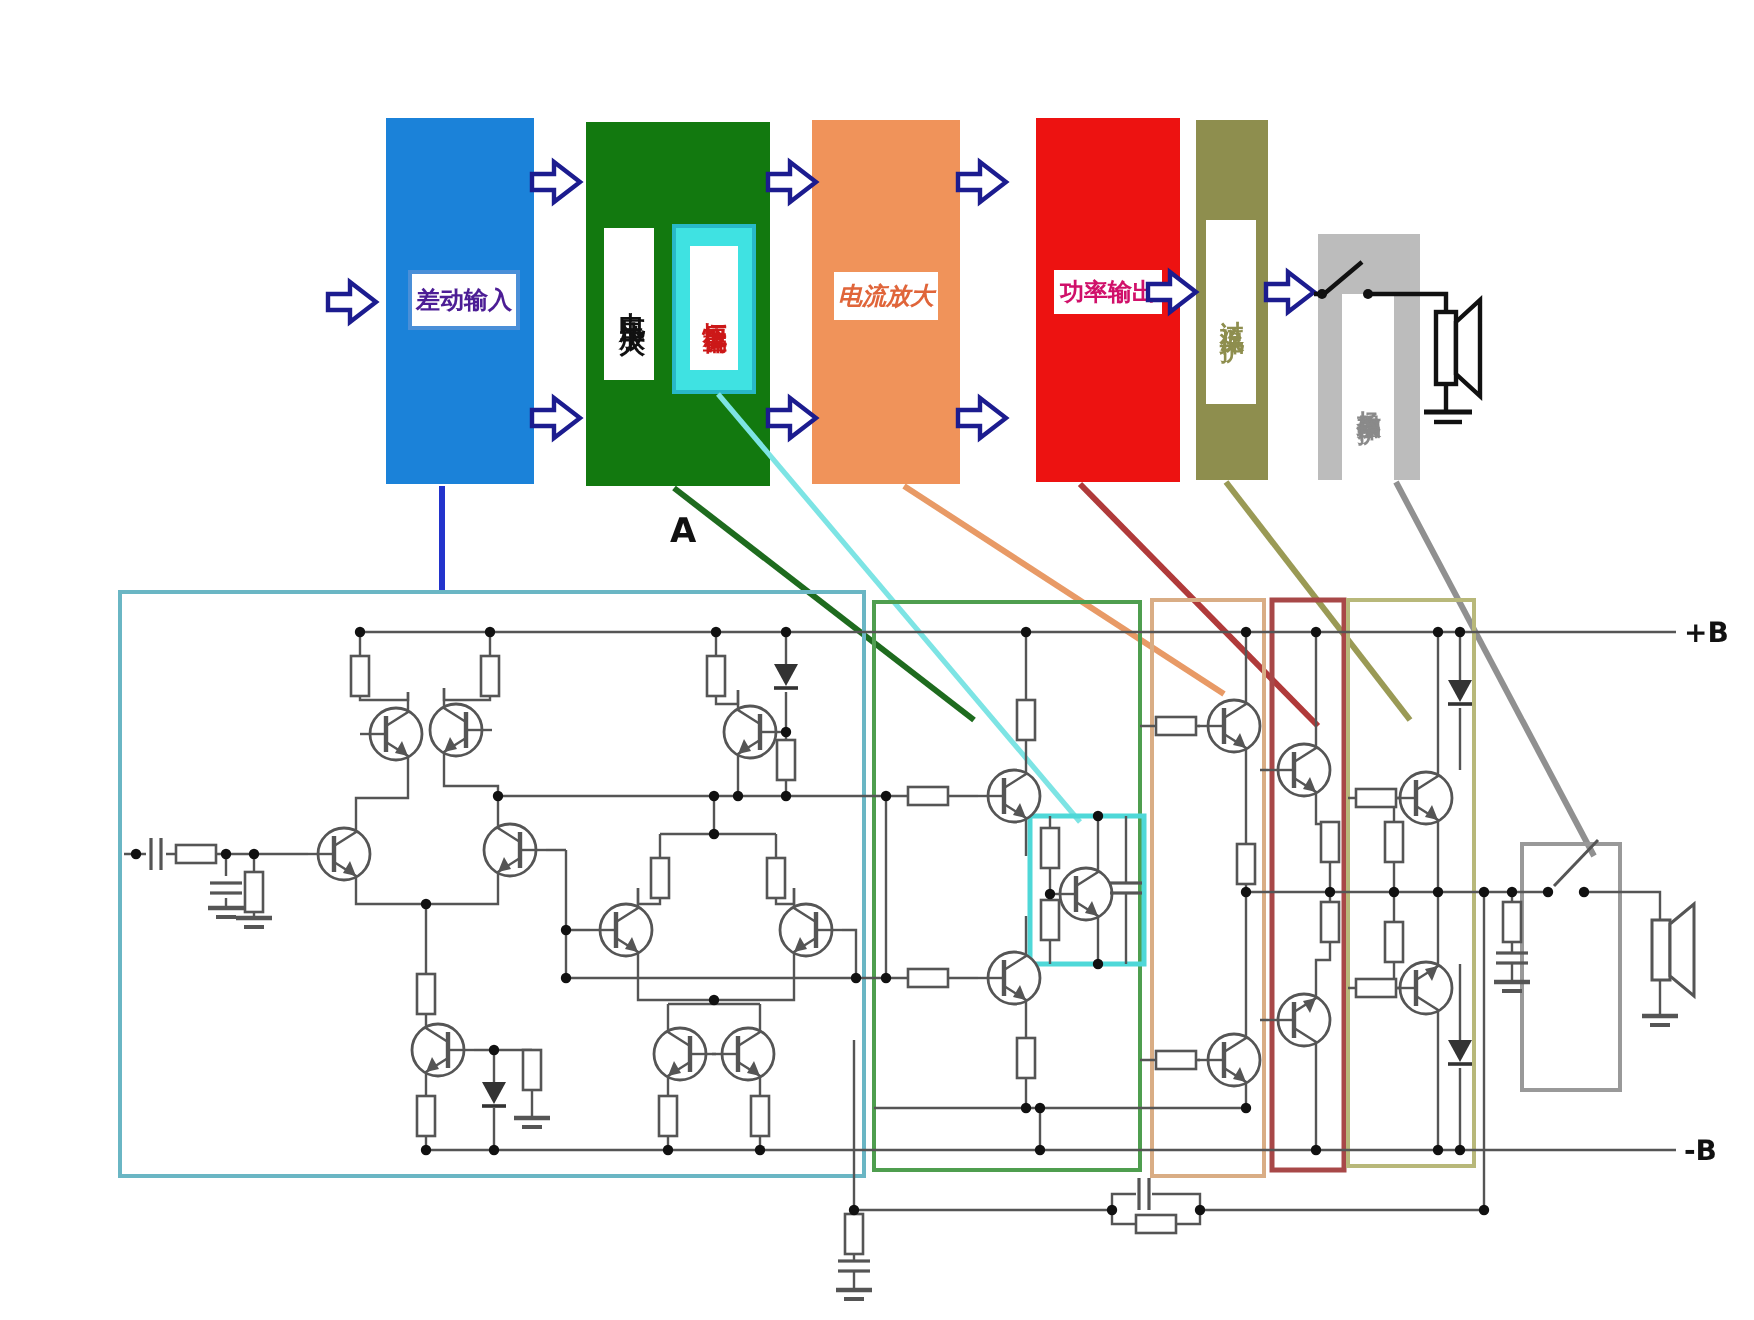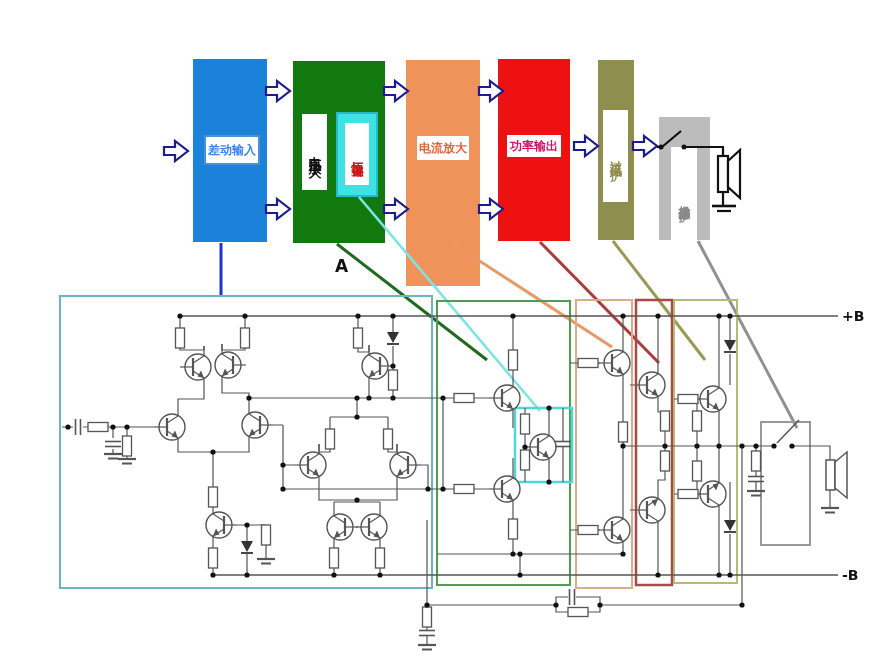--- a/index.html
+++ b/index.html
@@ -1,30 +1,30 @@
 <!DOCTYPE html>
 <html><head>
 <meta charset="utf-8">
 <style>
   html,body{margin:0;padding:0;background:#fff;}
   .stage{position:relative;width:877px;height:660px;background:#ffffff;overflow:hidden;
          font-family:"DejaVu Sans",sans-serif;}
   .block{position:absolute;}
   .blk-blue  {left:193px;top:59px;width:74px;height:183px;background:#1b82d9;}
   .blk-green {left:293px;top:61px;width:92px;height:182px;background:#12790f;}
-  .blk-orange{left:406px;top:60px;width:74px;height:226px;background:#f0935a;}
-  .blk-red   {left:498px;top:59px;width:72px;height:182px;background:#ed1211;}
+  .blk-orange{left:406px;top:60px;width:74px;height:182px;background:#f0935a;font-style:italic;}
+  .blk-red   {left:518px;top:59px;width:72px;height:182px;background:#ed1211;}
   .blk-olive {left:598px;top:60px;width:36px;height:180px;background:#8e8e4e;}
   .blk-gray  {left:659px;top:117px;width:51px;height:123px;background:#bcbcbc;}
   .hlabel{position:absolute;background:#fff;display:flex;align-items:center;justify-content:center;
           font-weight:bold;font-size:12px;white-space:nowrap;}
   .vlabel{position:absolute;background:#fff;display:flex;align-items:center;justify-content:center;
           font-weight:bold;font-size:13px;writing-mode:vertical-rl;text-orientation:upright;
           letter-spacing:3px;}
-  .lab-diff {left:11px;top:76px;width:52px;height:26px;color:#3b82f6;border:2px solid #4a8fd8;}
+  .lab-diff {left:11px;top:76px;width:52px;height:26px;color:#4c1d95;border:2px solid #4a8fd8;}
   .lab-volt {left:9px;top:53px;width:25px;height:76px;color:#111;}
   .inner-cyan{position:absolute;left:336px;top:112px;width:42px;height:85px;background:#3fe2e2;
           border:2px solid #28b8c8;box-sizing:border-box;}
   .lab-bias {left:7px;top:9px;width:24px;height:62px;color:#cc1818;font-size:12px;letter-spacing:1px;}
   .lab-curr {left:11px;top:76px;width:52px;height:24px;color:#e0653a;}
   .lab-pow  {left:9px;top:76px;width:54px;height:22px;color:#d0106a;}
   .lab-ocp  {left:5px;top:50px;width:25px;height:92px;color:#8e8e4e;font-size:12px;}
   .lab-spk  {left:12px;top:30px;width:26px;height:102px;color:#8a8a8a;font-size:12px;letter-spacing:1px;}
   .title{position:absolute;left:335px;top:256px;font-size:17px;font-weight:bold;color:#111;
          display:flex;gap:22px;}

